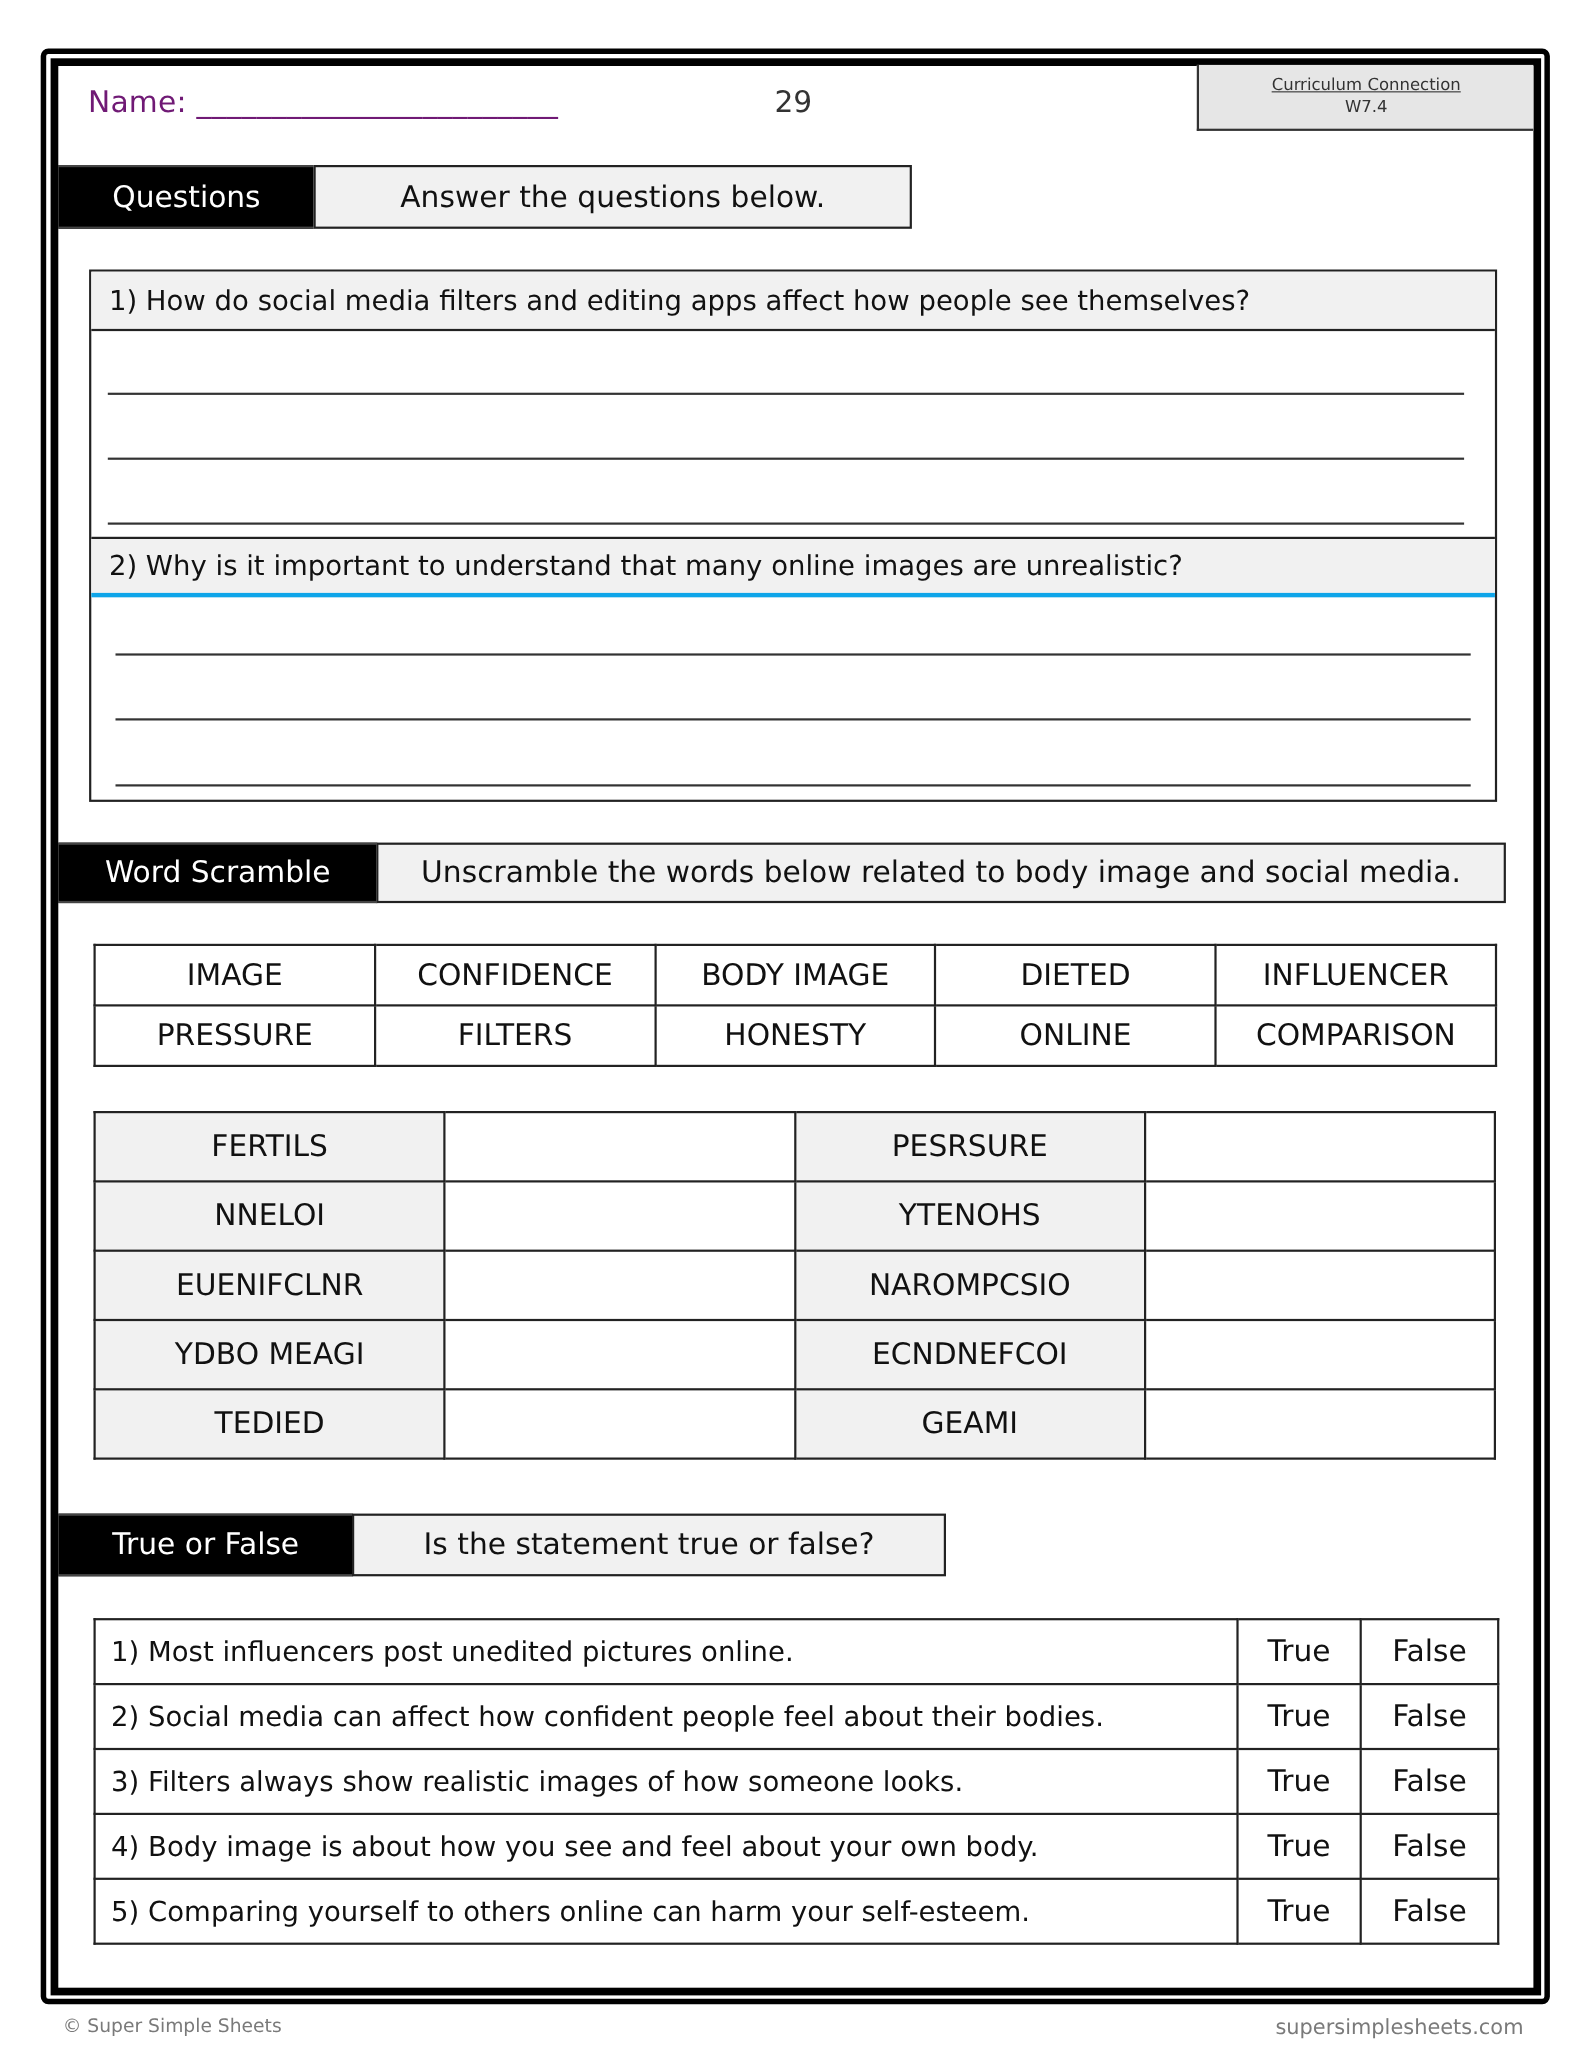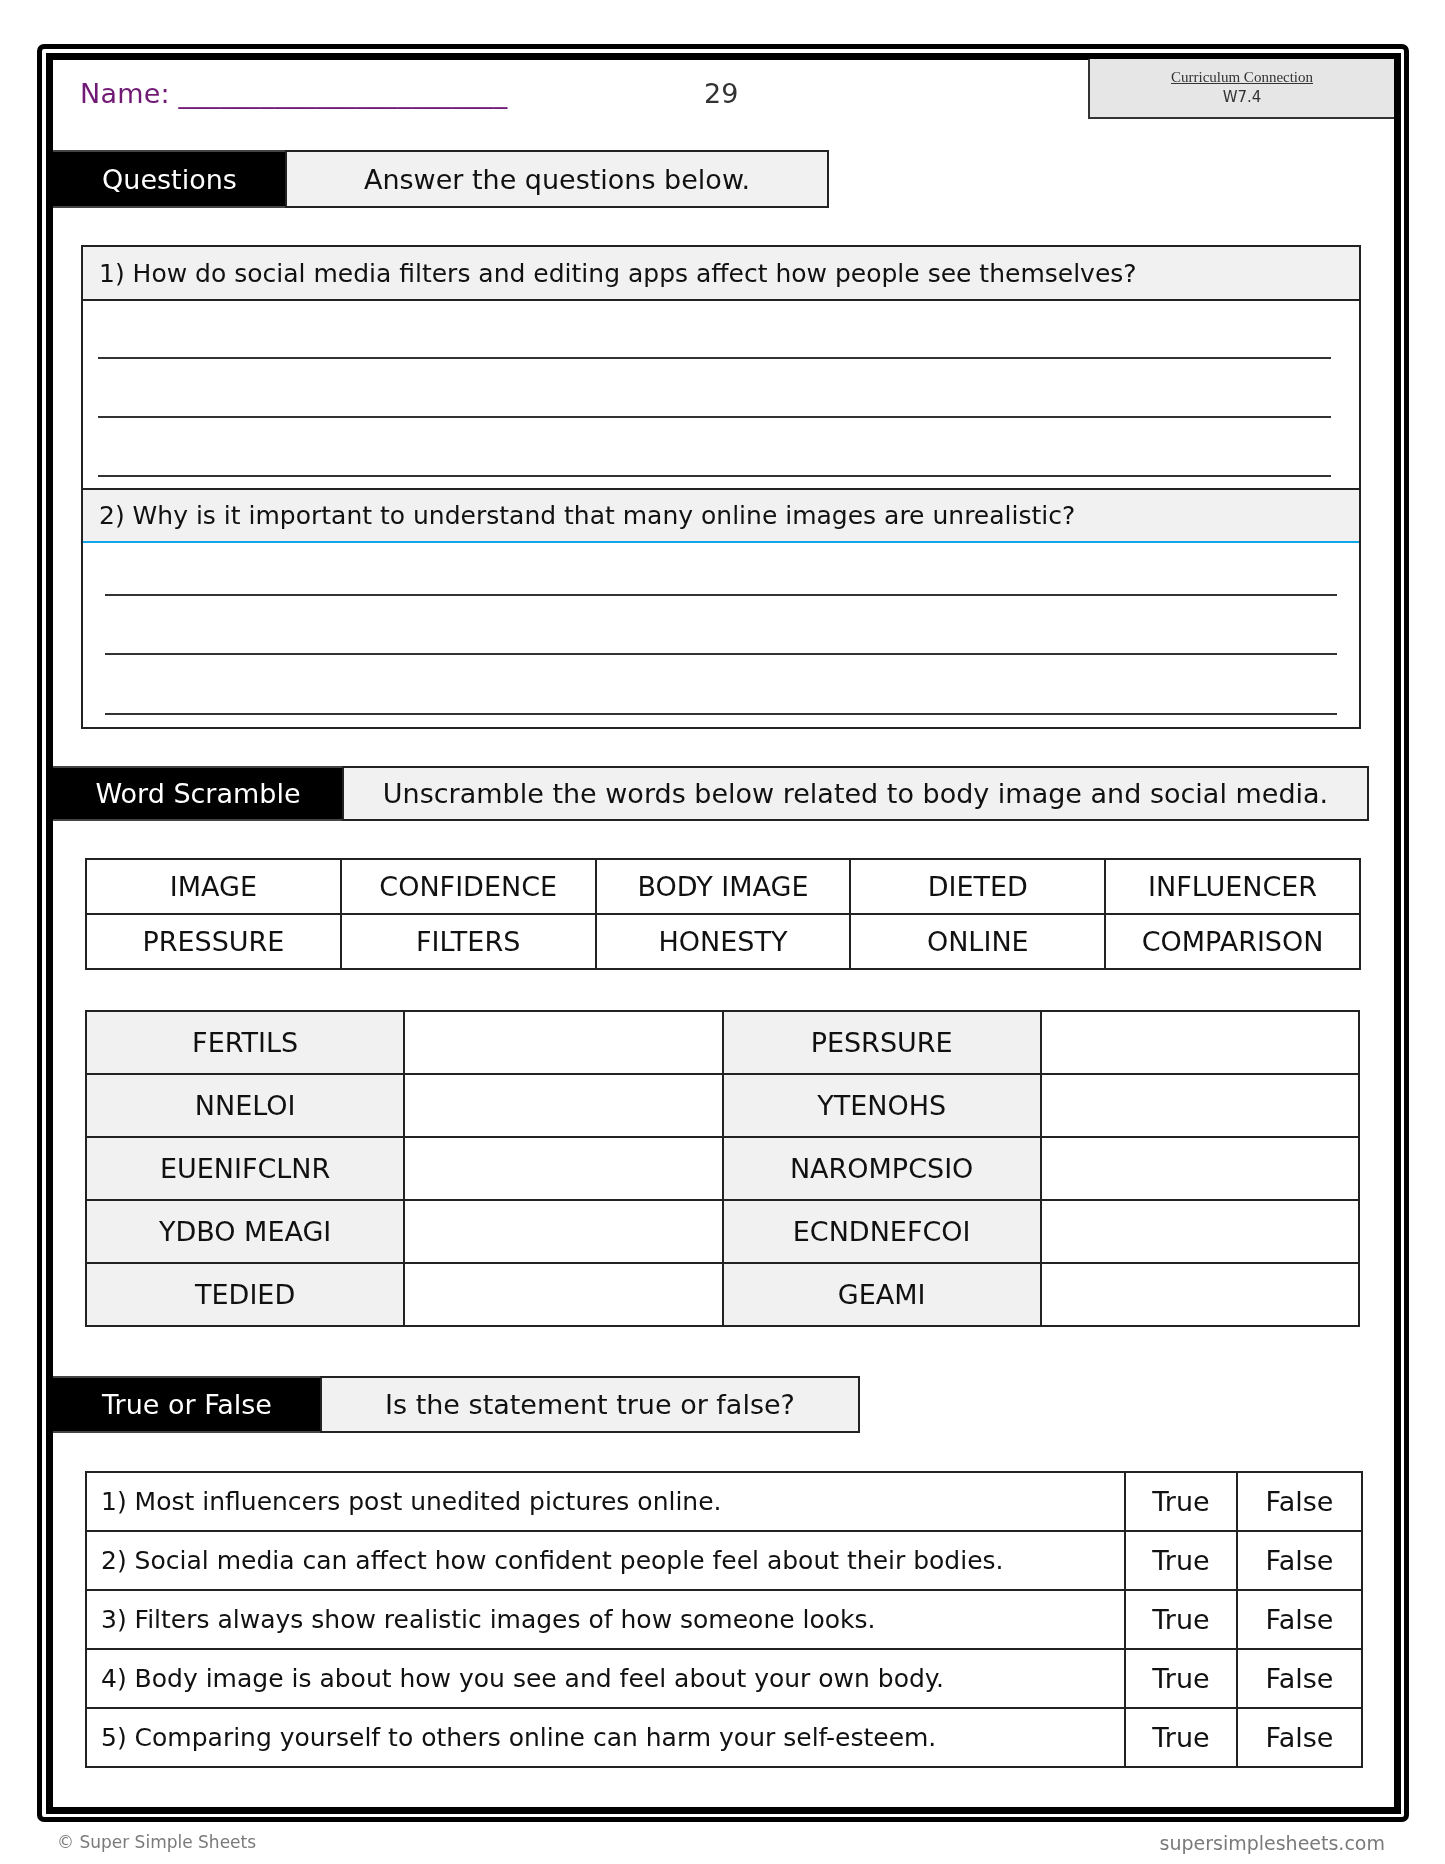--- a/index.html
+++ b/index.html
@@ -8,30 +8,30 @@
   .abs { position: absolute; box-sizing: border-box; }
   .outer-frame { left: 37px; top: 44px; width: 1372px; height: 1778px;
                  border: 5px solid #000; border-radius: 7px; }
   .inner-frame { left: 46px; top: 53px; width: 1355px; height: 1761px;
                  border: 7px solid #000; }
   .name-label { left: 80px; top: 78px; font-size: 27px; color: #701a75; letter-spacing: 0.2px; white-space: pre; }
   .page-number { left: 704px; top: 78px; font-size: 27px; color: #333; }
   .curriculum { left: 1088px; top: 59px; width: 306px; height: 60px; background: #e6e6e6;
                 border-left: 2px solid #333; border-bottom: 2px solid #333; text-align: center;
                 color: #333; font-size: 15px; line-height: 20px; padding-top: 8px; }
-  .curriculum .title { text-decoration: underline; font-family: Liberation Serif, serif; }
+  .curriculum .title { text-decoration: underline; }
   .sec-label { background: #000; color: #fff; font-size: 27px; display: flex; align-items: center;
                justify-content: center; border-top: 2px solid #444; border-bottom: 2px solid #444; }
   .sec-instr { background: #f1f1f1; border: 2px solid #222; font-size: 27px; display: flex;
                align-items: center; justify-content: center; color: #111; }
   .qbox { left: 81px; top: 245px; width: 1280px; height: 484px; border: 2px solid #222; }
   .qhead { position: absolute; left: 0; right: 0; background: #f1f1f1; font-size: 25px;
            display: flex; align-items: center; padding-left: 16px; box-sizing: border-box; }
   .qhead.q1 { top: 0; height: 54px; border-bottom: 2px solid #222; }
-  .qhead.q2 { top: 241px; height: 55px; border-top: 2px solid #222; border-bottom: 2px solid #0ea5e9; }
+  .qhead.q2 { top: 241px; height: 55px; border-top: 2px solid #222; border-bottom: 4px solid #0ea5e9; }
   .ansline { position: absolute; height: 0; border-top: 2px solid #333; }
   table { border-collapse: collapse; position: absolute; table-layout: fixed; padding-left: 32px; }
   td { border: 2px solid #222; text-align: center; padding: 0; font-size: 27px; color: #111; }
   .wordbank { left: 85px; top: 858px; width: 1276px; }
   .wordbank td { height: 53px; }
   .scramble { left: 85px; top: 1010px; width: 1275px; }
   .scramble td { height: 61px; }
   .scramble td.scr { background: #f1f1f1; }
   .scramble td.ans { background: #fff; }
   .tf { left: 85px; top: 1471px; width: 1276px; }

